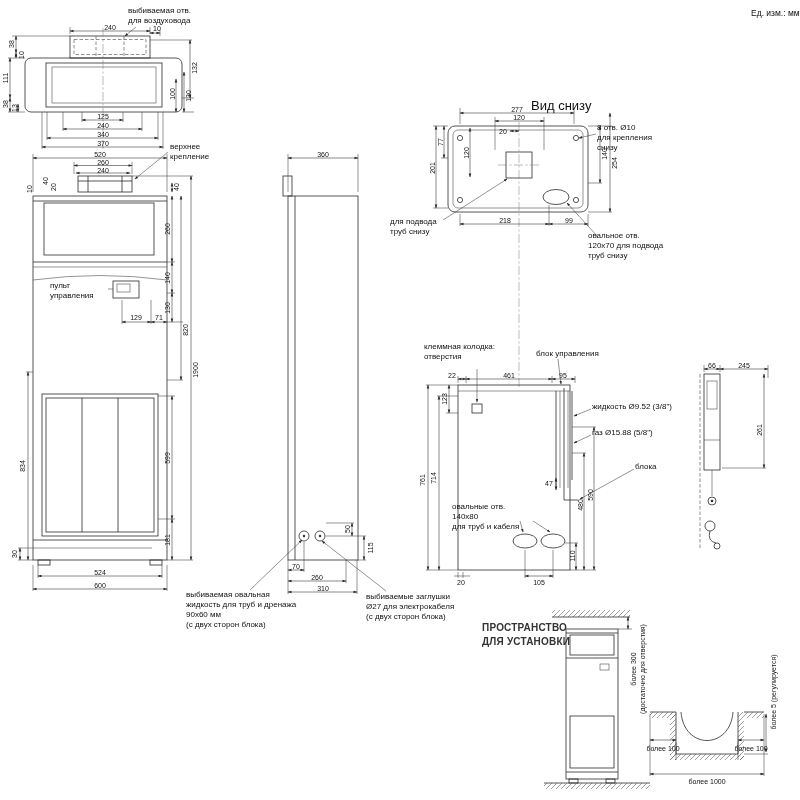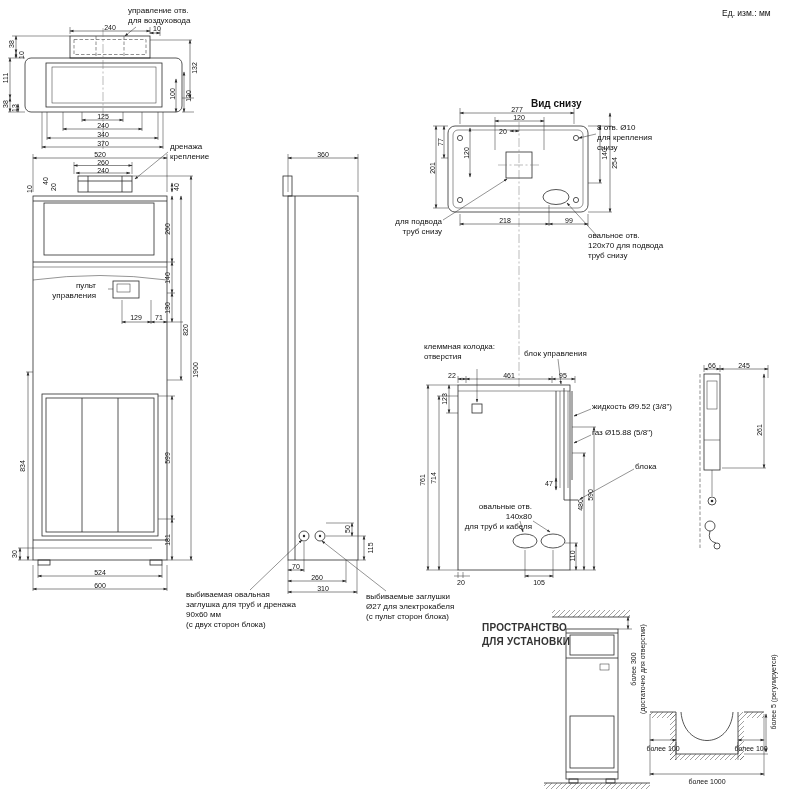--- a/index.html
+++ b/index.html
@@ -1,24 +1,24 @@
 <!DOCTYPE html>
 <html><head>
 <meta charset="utf-8">
 <style>
   html,body{margin:0;padding:0;background:#fff;}
   #sheet{position:relative;width:800px;height:800px;background:#fff;font-family:"Liberation Sans",sans-serif;overflow:hidden;color:#111;}
   #sheet > svg{position:absolute;left:0;top:0;}
   .dim{position:absolute;font-size:7px;color:#111;white-space:nowrap;transform:translate(-50%,-50%);}
   .dim.rot{transform:translate(-50%,-50%) rotate(-90deg);}
   .ann{position:absolute;font-size:8px;color:#111;line-height:1.25;white-space:pre-line;}
-  .ann.r{text-align:right;}
+  .ann.r{text-align:left;}
   .ann.c{text-align:center;}
   .ann.rot{transform:translate(-50%,-50%) rotate(-90deg);white-space:pre;}
-  .t-bv{position:absolute;font-size:10px;font-weight:bold;color:#111;padding-left:44px;}
+  .t-bv{position:absolute;font-size:13px;font-weight:normal;color:#111;padding-left:44px;}
   .t-inst{position:absolute;font-size:10px;font-weight:bold;color:#333;line-height:1.35;white-space:pre-line;letter-spacing:.2px;}
   .units{position:absolute;font-size:8.5px;color:#111;}
   svg .ln{stroke:#2b2b2b;stroke-width:.8;fill:none;}
   svg .lt{stroke:#2b2b2b;stroke-width:.5;fill:none;}
   svg .dm{stroke:#2b2b2b;stroke-width:.55;fill:none;}
   svg .dsh{stroke:#444;stroke-width:.6;fill:none;stroke-dasharray:3.5 2;}
   svg .ctl{stroke:#777;stroke-width:.5;fill:none;stroke-dasharray:9 2.5 2 2.5;}
 </style>
 </head>
 <body>
@@ -313,54 +313,54 @@
     <line class="lt" x1="676" y1="760" x2="676" y2="742"></line>
     <line class="dm" x1="738" y1="740" x2="764" y2="740" marker-start="url(#ar)" marker-end="url(#ar)"></line>
     <line class="lt" x1="738" y1="760" x2="738" y2="742"></line>
     <line class="lt" x1="764" y1="714" x2="764" y2="776"></line>
     <line class="dm" x1="650" y1="774" x2="764" y2="774" marker-start="url(#ar)" marker-end="url(#ar)"></line>
     <line class="lt" x1="744" y1="754" x2="768" y2="754"></line>
     <line class="dm" x1="766" y1="714" x2="766" y2="752" marker-start="url(#ar)" marker-end="url(#ar)"></line>
   </g>
 </svg>
 
-<div class="units" style="left:722px;top:8px">Ед. изм.: мм</div>
+<div class="units" style="left:751px;top:8px">Ед. изм.: мм</div>
 <div class="t-bv" style="left:487px;top:98px">Вид снизу</div>
 <div class="t-inst" style="left:482px;top:621px">ПРОСТРАНСТВО
 ДЛЯ УСТАНОВКИ</div>
 
-<div class="ann" style="left:128px;top:6px;width:76px">управление отв.
+<div class="ann" style="left:128px;top:6px;width:76px">выбиваемая отв.
 для воздуховода</div>
-<div class="ann" style="left:170px;top:142px;width:64px">дренажа
+<div class="ann" style="left:170px;top:142px;width:64px">верхнее
 крепление</div>
-<div class="ann r" style="left:36px;top:281px;width:60px">пульт
+<div class="ann r" style="left:50px;top:281px;width:60px">пульт
 управления</div>
 <div class="ann" style="left:597px;top:123px;width:66px">8 отв. Ø10
 для крепления
 снизу</div>
 <div class="ann r" style="left:390px;top:217px;width:52px">для подвода
 труб снизу</div>
 <div class="ann" style="left:588px;top:231px;width:84px">овальное отв.
 120x70 для подвода
 труб снизу</div>
 <div class="ann" style="left:424px;top:342px;width:84px">клеммная колодка:
 отверстия</div>
-<div class="ann" style="left:524px;top:349px">блок управления</div>
+<div class="ann" style="left:536px;top:349px">блок управления</div>
 <div class="ann" style="left:592px;top:402px">жидкость Ø9.52 (3/8")</div>
 <div class="ann" style="left:592px;top:428px">газ Ø15.88 (5/8")</div>
 <div class="ann" style="left:635px;top:462px">блока</div>
 <div class="ann r" style="left:452px;top:502px;width:80px">овальные отв. 140x80
 для труб и кабеля</div>
 <div class="ann" style="left:186px;top:590px;width:130px">выбиваемая овальная
-заглушка для труб и дренажа
+жидкость для труб и дренажа
 90x60 мм
 (с двух сторон блока)</div>
 <div class="ann" style="left:366px;top:592px;width:112px">выбиваемые заглушки
 Ø27 для электрокабеля
-(с пульт сторон блока)</div>
+(с двух сторон блока)</div>
 <div class="ann rot c" style="left:639px;top:669px;font-size:7px">более 300
 (достаточно для отверстия)</div>
 <div class="ann rot" style="left:774px;top:692px;font-size:7px">более 5 (регулируется)</div>
 <div class="dim" style="left:663px;top:748px">более 100</div>
 <div class="dim" style="left:751px;top:748px">более 100</div>
 <div class="dim" style="left:707px;top:781px">более 1000</div>
 
 <div class="dim" style="left:110px;top:27px">240</div>
 <div class="dim" style="left:157px;top:28px">10</div>
 <div class="dim rot" style="left:11px;top:44px">38</div>

